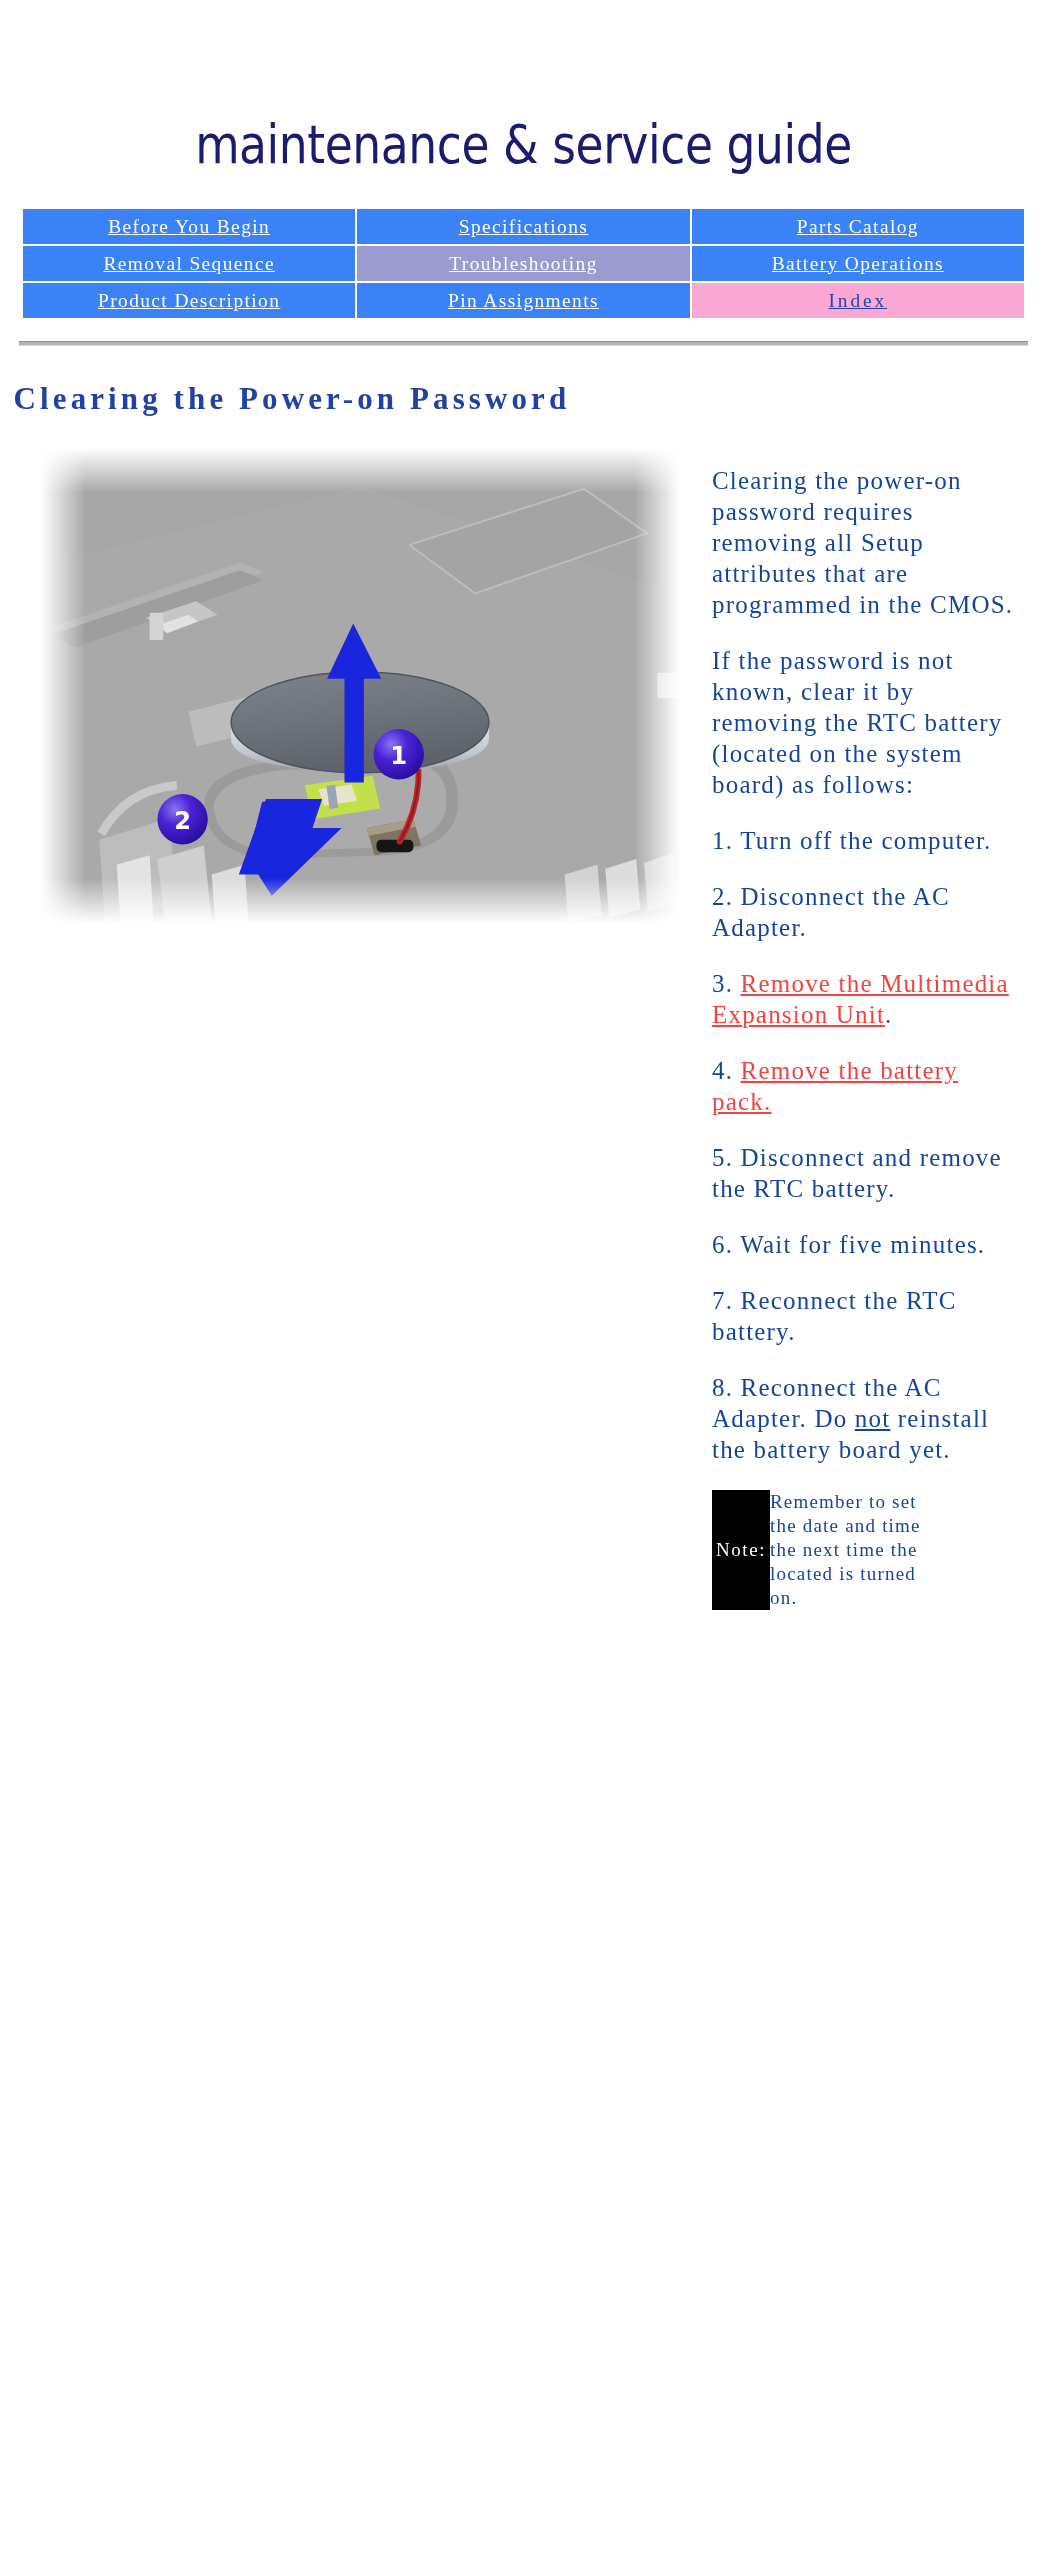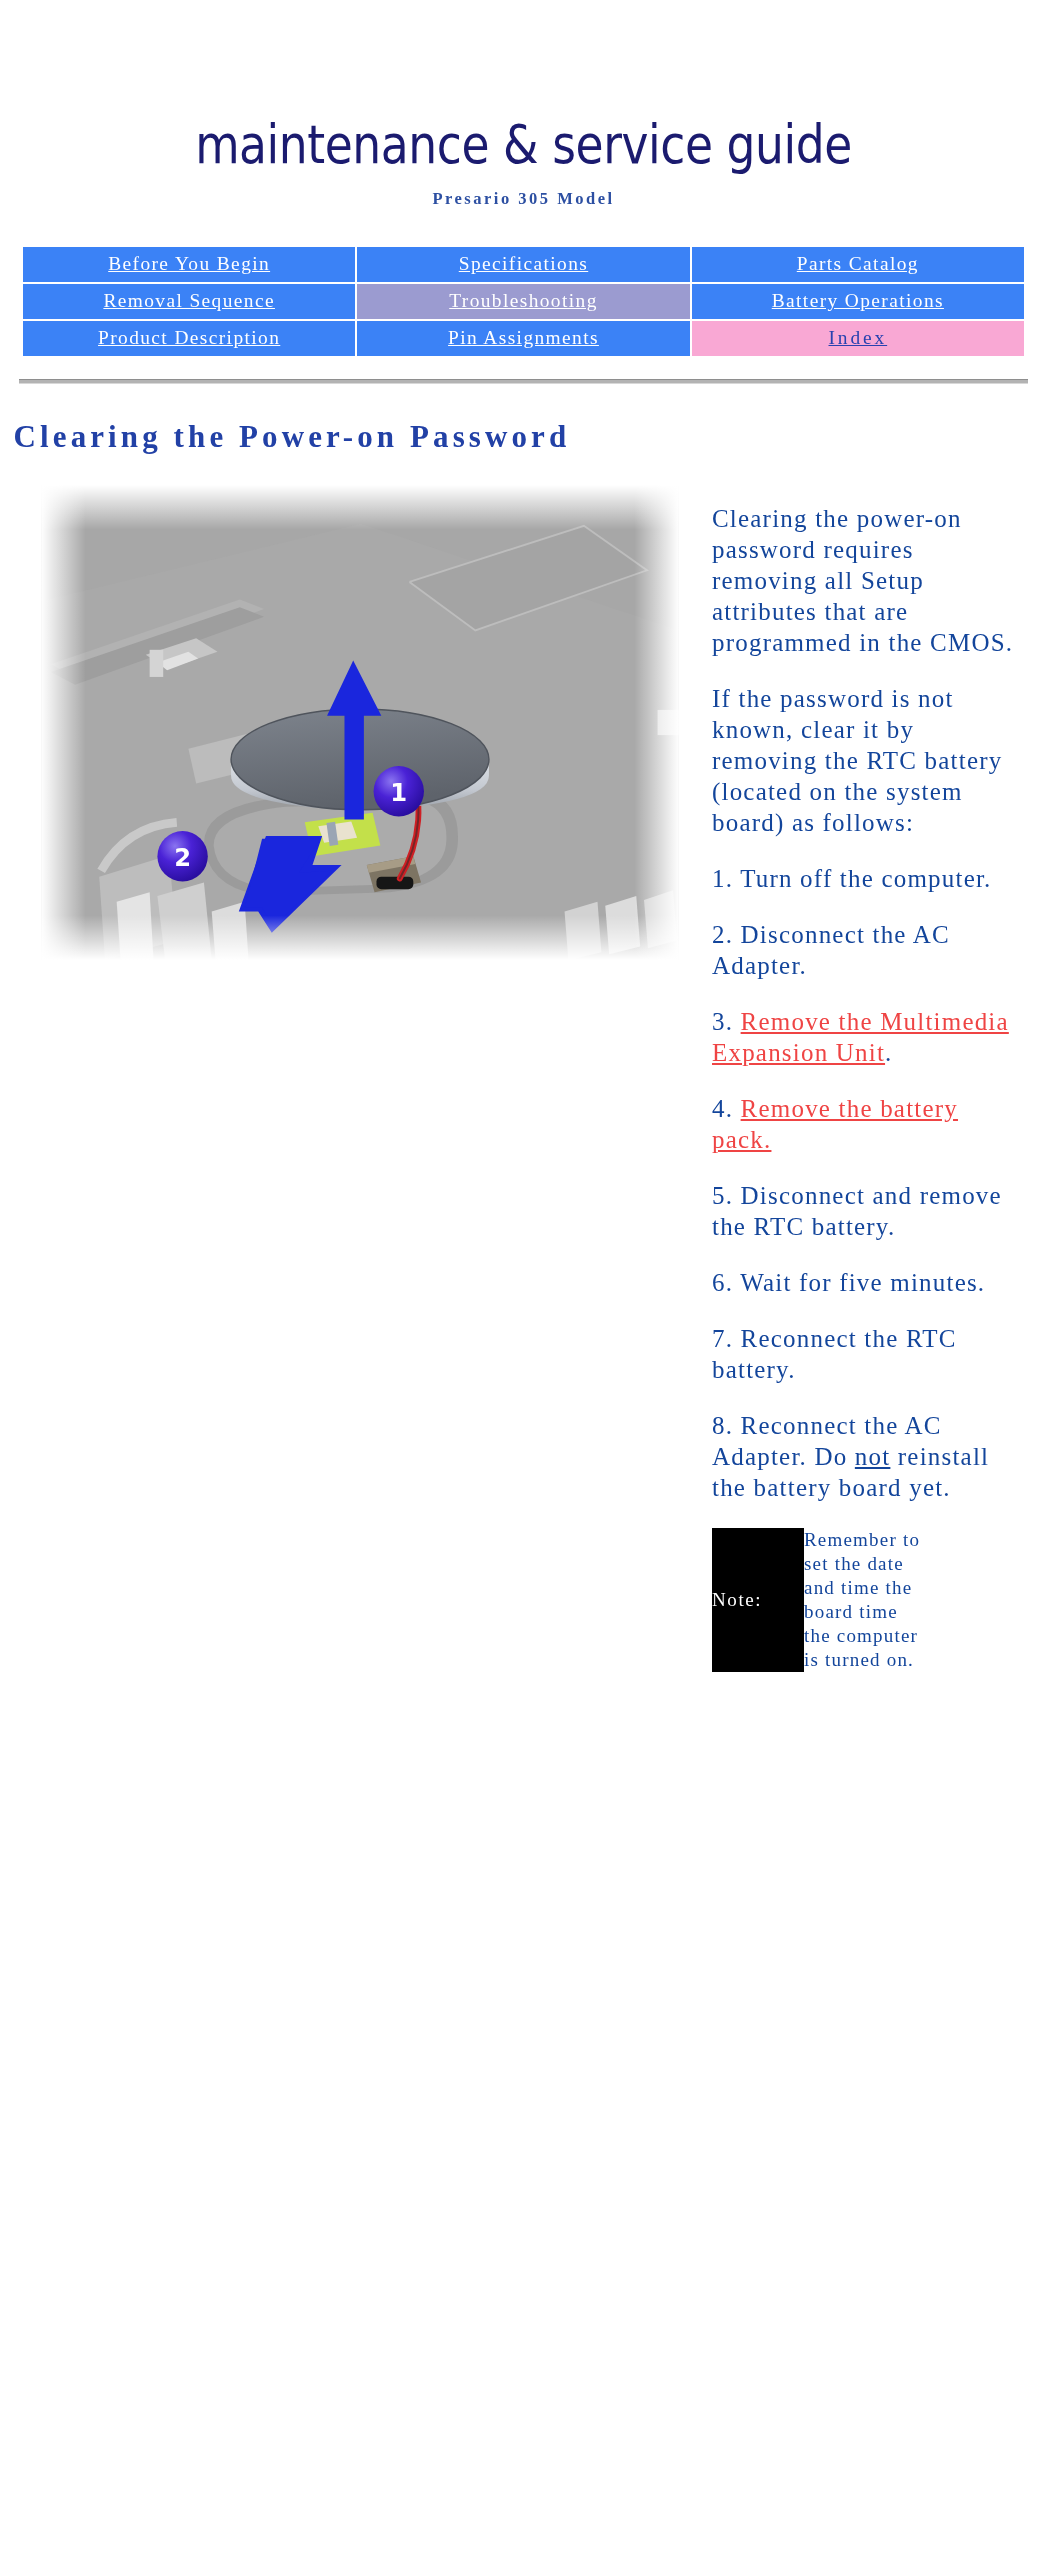--- a/index.html
+++ b/index.html
@@ -154,22 +154,22 @@
   table.note-table {
     border-collapse: collapse;
     width: 215px;
   }
   table.note-table td {
     padding: 0;
     vertical-align: middle;
   }
   td.note-label-cell {
     background: #000000;
-    width: 92px;
-    text-align: left;
+    width: 58px;
+    text-align: center;
     vertical-align: middle;
   }
   .note-label {
     color: #ffffff;
     font-family: "Liberation Serif", "DejaVu Serif", serif;
     font-size: 19px;
     letter-spacing: 1.6px;
   }
   td.note-body-cell {
     background: #ffffff;
@@ -182,21 +182,20 @@
     line-height: 24px;
     color: #13459b;
     letter-spacing: 1.2px;
   }
 </style>
 </head>
 <body>
 
 <div class="doc-header">
   <div class="doc-title">maintenance &amp; service guide</div>
-  <div class="doc-subtitle">Presario 305 Model</div>
 </div>
 
 <div class="nav-wrap">
   <table class="nav-table">
     <tbody>
         <tr>
       <td>
         <span class="nav-link">Before You Begin</span>
       </td>
       <td>
@@ -383,21 +382,21 @@
 
 
     <div class="note-wrap">
       <table class="note-table">
         <tbody>
             <tr>
           <td class="note-label-cell">
             <span class="note-label">Note:</span>
           </td>
           <td class="note-body-cell">
-            <span class="note-body">Remember to set the date and time the board time the computer is turned on.</span>
+            <span class="note-body">Remember to set the date and time the next time the located is turned on.</span>
           </td>
         </tr>
       </tbody>
         </table>
     </div>
 
   </div>
 </div>
 
 

